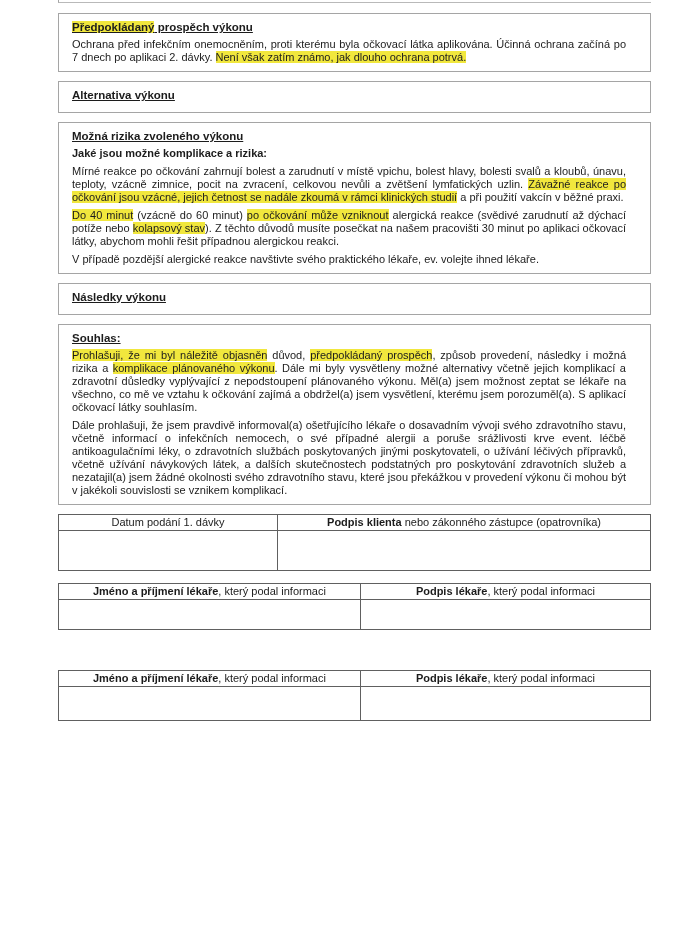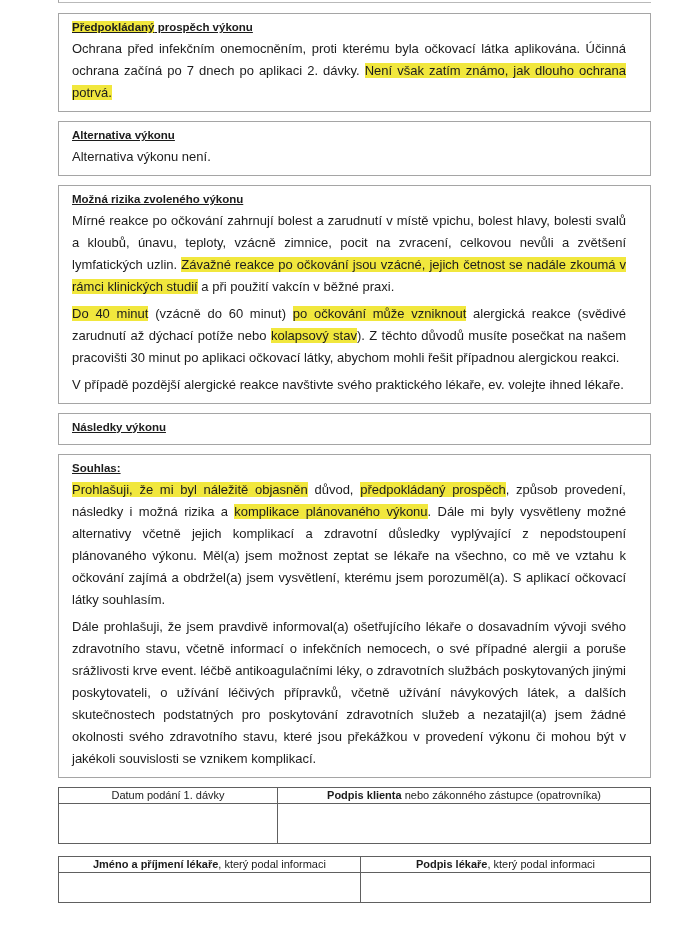--- a/index.html
+++ b/index.html
@@ -34,21 +34,21 @@
     margin:0 0 3px 0;
     font-size:11.5px;font-weight:bold;
     text-decoration:underline;
     line-height:16px;
   }
   .subtitle{
     margin:0;font-size:11px;font-weight:bold;line-height:16px;
   }
   .box p{
     margin:0 0 5px 0;
-    font-size:13px;line-height:22px;
+    font-size:11px;line-height:13px;
     text-align:justify;
   }
   .box p:last-child{margin-bottom:1px;}
   .hl{background:var(--hl);}
   .b{font-weight:bold;}
   .sig-table{
     width:593px;border-collapse:collapse;table-layout:fixed;
     margin:0 0 12px 0;
   }
   .sig-table td{
@@ -75,25 +75,25 @@
 
   <div class="top-cut-line"></div>
 
   <section class="box">
     <h3 class="title"><span class="hl">Předpokládaný</span><span> prospěch výkonu</span></h3>
     <p><span>Ochrana před infekčním onemocněním, proti kterému byla očkovací látka aplikována. Účinná ochrana začíná po 7 dnech po aplikaci 2. dávky. </span><span class="hl">Není však zatím známo, jak dlouho ochrana potrvá.</span></p>
   </section>
 
   <section class="box">
     <h3 class="title"><span>Alternativa výkonu</span></h3>
-    <p><span>Alternativa výkonu není.</span></p>
   </section>
 
   <section class="box">
     <h3 class="title"><span>Možná rizika zvoleného výkonu</span></h3>
+    <p class="subtitle">Jaké jsou možné komplikace a rizika:</p>
     <p><span>Mírné reakce po očkování zahrnují bolest a zarudnutí v místě vpichu, bolest hlavy, bolesti svalů a kloubů, únavu, teploty, vzácně zimnice, pocit na zvracení, celkovou nevůli a zvětšení lymfatických uzlin. </span><span class="hl">Závažné reakce po očkování jsou vzácné, jejich četnost se nadále zkoumá v rámci klinických studií</span><span> a při použití vakcín v běžné praxi.</span></p>
     <p><span class="hl">Do 40 minut</span><span> (vzácně do 60 minut) </span><span class="hl">po očkování může vzniknout</span><span> alergická reakce (svědivé zarudnutí až dýchací potíže nebo </span><span class="hl">kolapsový stav</span><span>). Z těchto důvodů musíte posečkat na našem pracovišti 30 minut po aplikaci očkovací látky, abychom mohli řešit případnou alergickou reakci.</span></p>
     <p><span>V případě pozdější alergické reakce navštivte svého praktického lékaře, ev. volejte ihned lékaře.</span></p>
   </section>
 
   <section class="box">
     <h3 class="title"><span>Následky výkonu</span></h3>
   </section>
 
   <section class="box">

